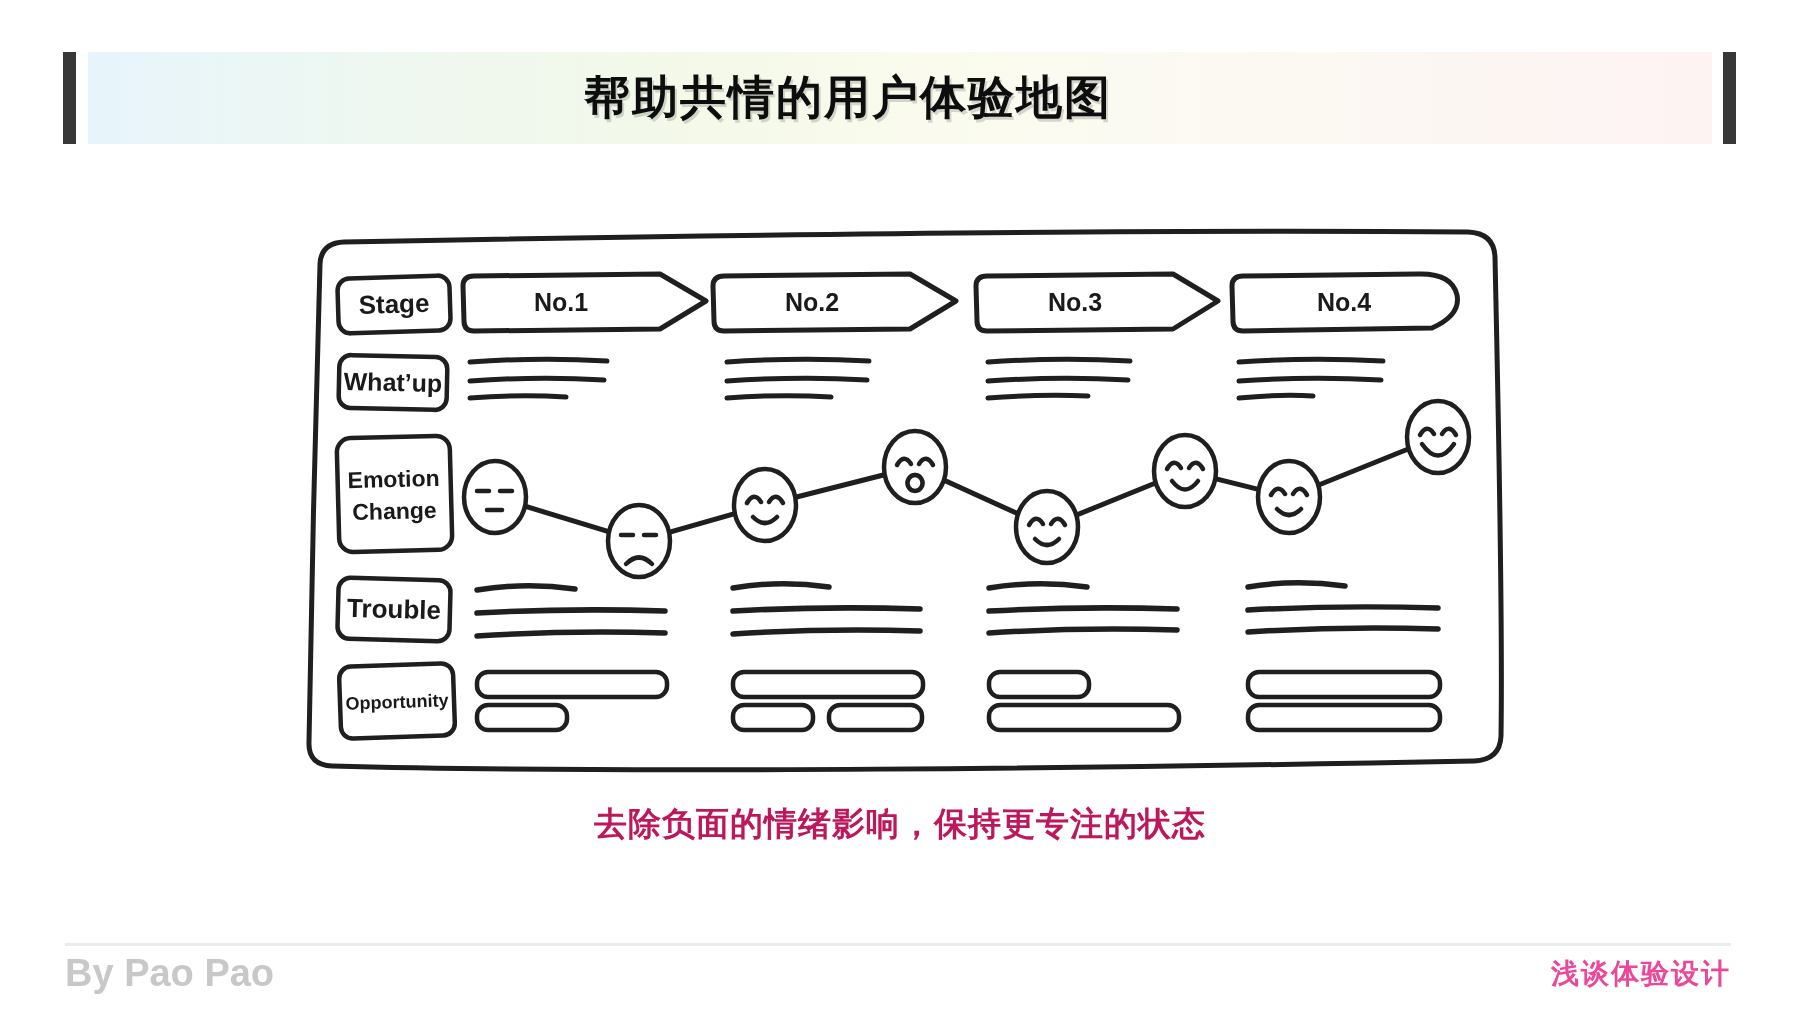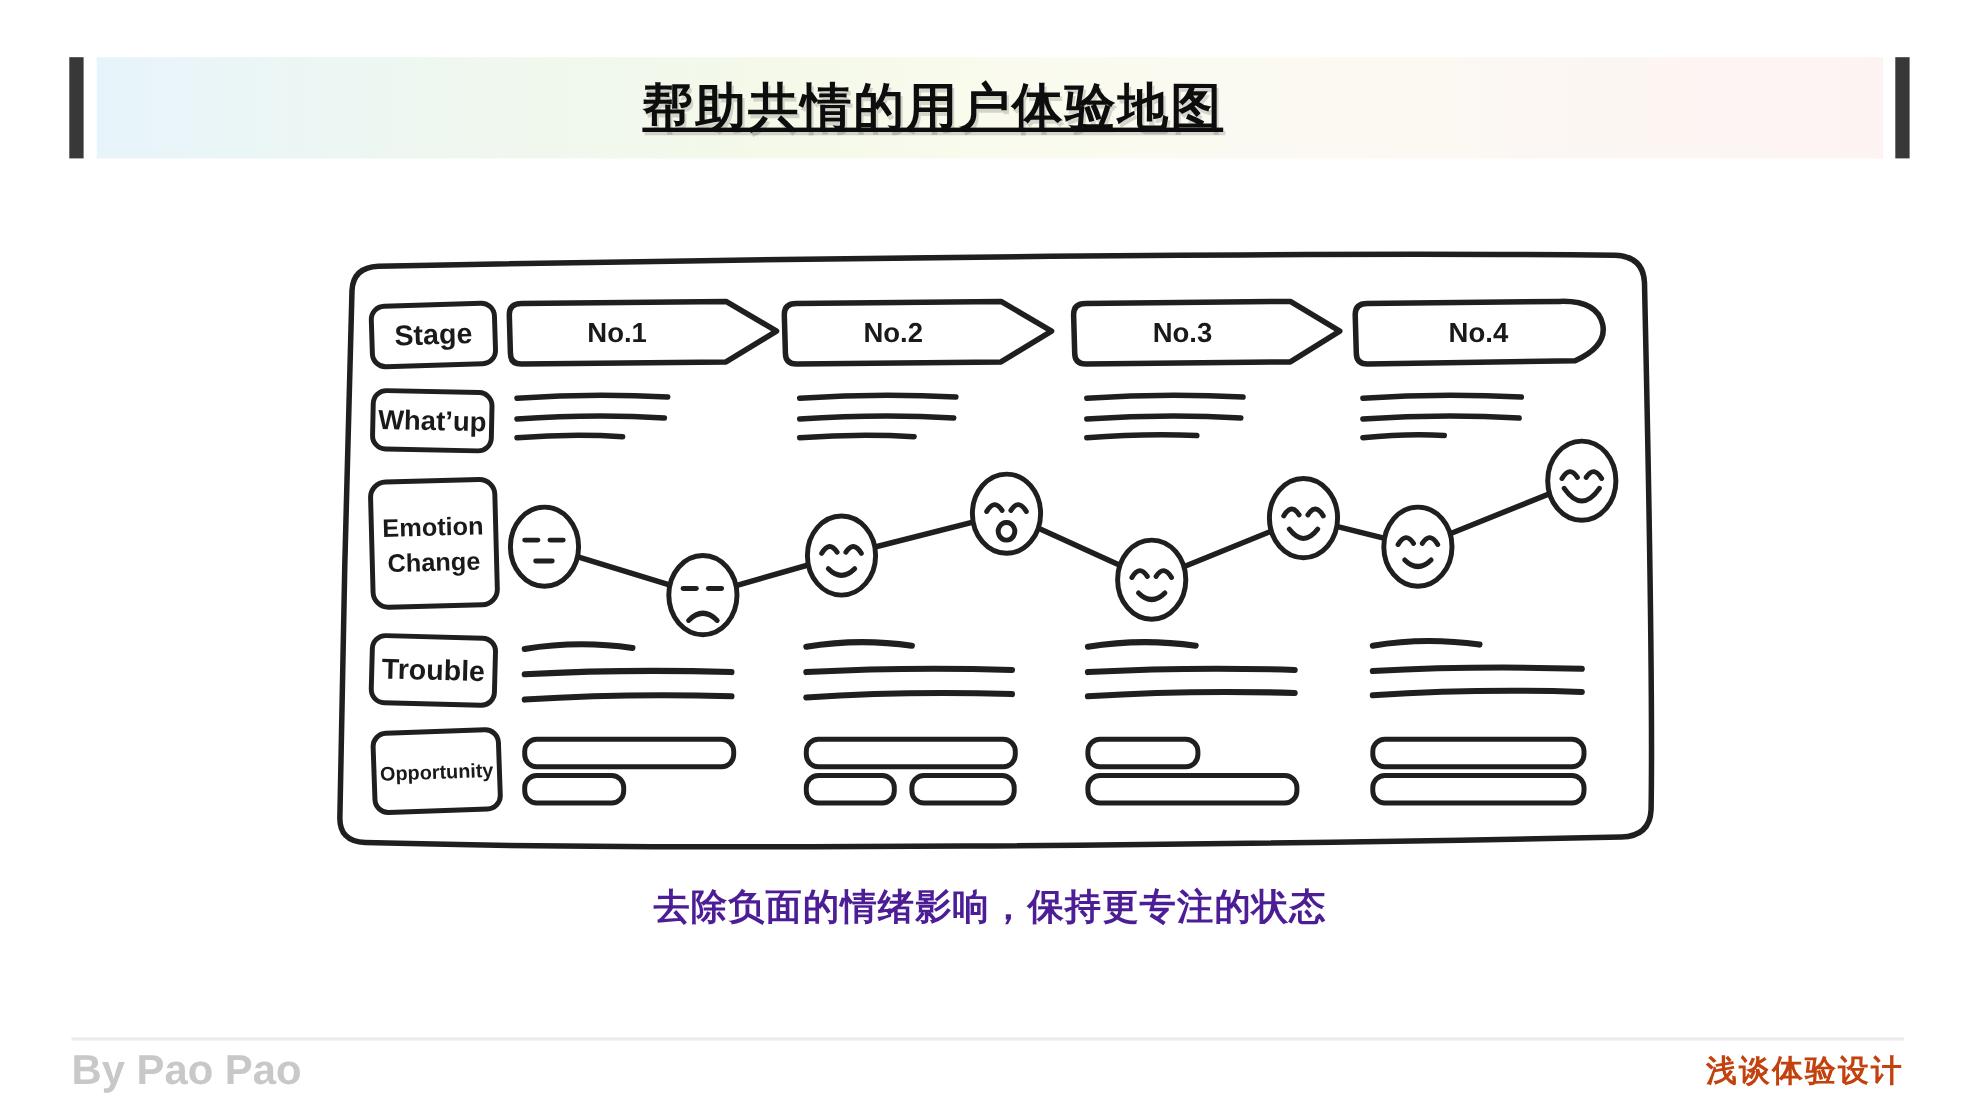--- a/index.html
+++ b/index.html
@@ -9,45 +9,45 @@
   
   .band{position:absolute;left:88px;top:52px;width:1624px;height:92px;
         background:linear-gradient(90deg,#e7f4fb 0%,#eef7f0 18%,#f4f9e9 38%,
                    #fafbee 52%,#fbfaf2 64%,#fcf7f2 80%,#fdf3f3 100%);}
   .accent-bar{position:absolute;top:52px;width:13px;height:92px;background:#383838;}
   .accent-bar.left{left:63px;}
   .accent-bar.right{left:1723px;}
   .page-title{position:absolute;left:0;top:52px;width:1696px;height:92px;
               display:flex;align-items:center;justify-content:center;
               font-size:46px;font-weight:900;letter-spacing:2px;color:#0d0d0d;
-              text-shadow:2px 3px 0 rgba(0,0,0,0.15);text-decoration:underline;}
+              text-shadow:2px 3px 0 rgba(0,0,0,0.15);}
 
   
   svg.diagram{position:absolute;left:0;top:0;width:1800px;height:1012px;}
   .outline{fill:#ffffff;stroke:#1f1f1f;stroke-width:5;stroke-linejoin:round;}
   .labelbox{fill:#ffffff;stroke:#1f1f1f;stroke-width:4.5;}
   .banner{fill:#ffffff;stroke:#1f1f1f;stroke-width:5;stroke-linejoin:round;}
   .scribble{fill:none;stroke:#1f1f1f;stroke-width:5;stroke-linecap:round;}
   .scribble.thick{stroke-width:5.5;}
   .pill{fill:#ffffff;stroke:#1f1f1f;stroke-width:4.5;}
   .curve-line{fill:none;stroke:#1f1f1f;stroke-width:5;stroke-linecap:round;}
   .face{fill:#ffffff;stroke:#1f1f1f;stroke-width:4.5;}
   .feature{fill:none;stroke:#1f1f1f;stroke-width:4.5;stroke-linecap:round;}
   text.rowlabel,text.bannerlabel{fill:#1a1a1a;font-weight:bold;
       font-family:"Liberation Sans",sans-serif;text-anchor:middle;}
 
   
   .caption{position:absolute;left:0;top:802px;width:1800px;text-align:center;
-           font-size:33px;font-weight:800;color:#4c1d95;letter-spacing:1px;}
+           font-size:33px;font-weight:800;color:#be185d;letter-spacing:1px;}
   .footer-divider{position:absolute;left:65px;top:943px;width:1666px;height:3px;
                   background:#ececec;}
   .footer-author{position:absolute;left:65px;top:952px;font-size:38px;
                  font-weight:bold;color:#c8c8c8;}
   .footer-brand{position:absolute;right:69px;top:955px;font-size:28px;
-                font-weight:bold;color:#c2410c;letter-spacing:2px;}
+                font-weight:bold;color:#ec4899;letter-spacing:2px;}
 </style>
 </head>
 <body>
 
 <div class="accent-bar left"></div>
 <div class="band"></div>
 <div class="accent-bar right"></div>
 <div class="page-title">帮助共情的用户体验地图</div>
 
 <svg class="diagram" viewBox="0 0 1800 1012">

